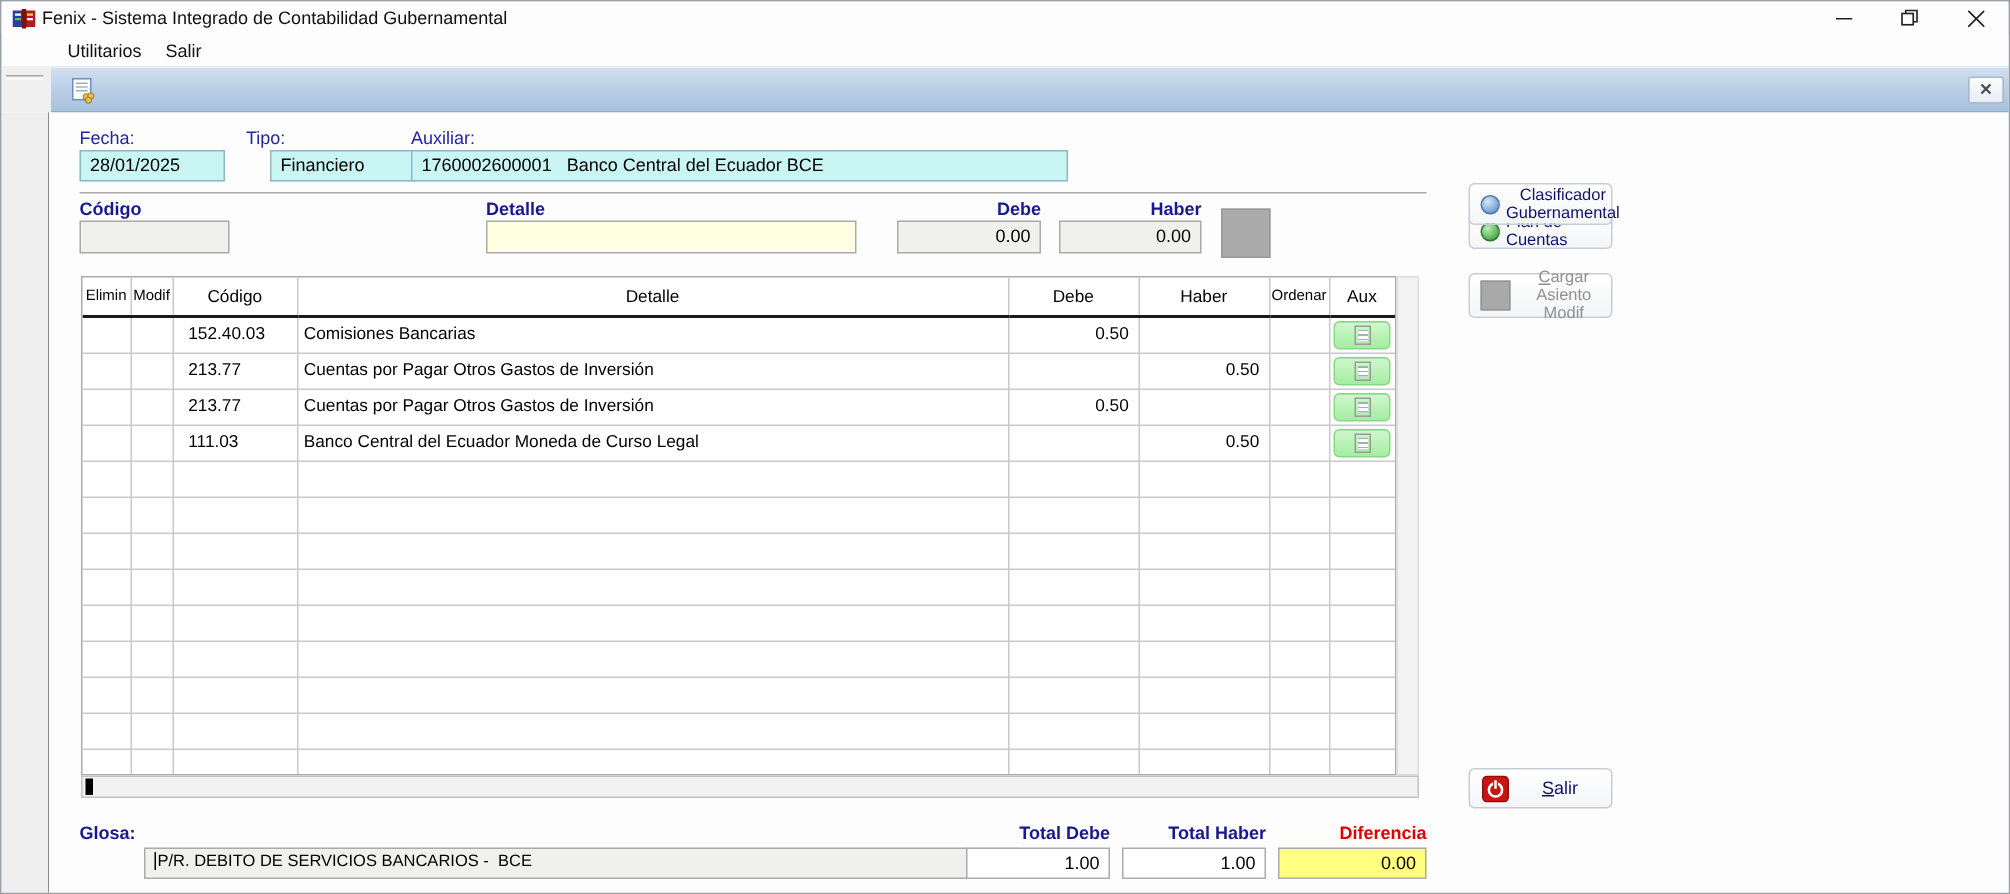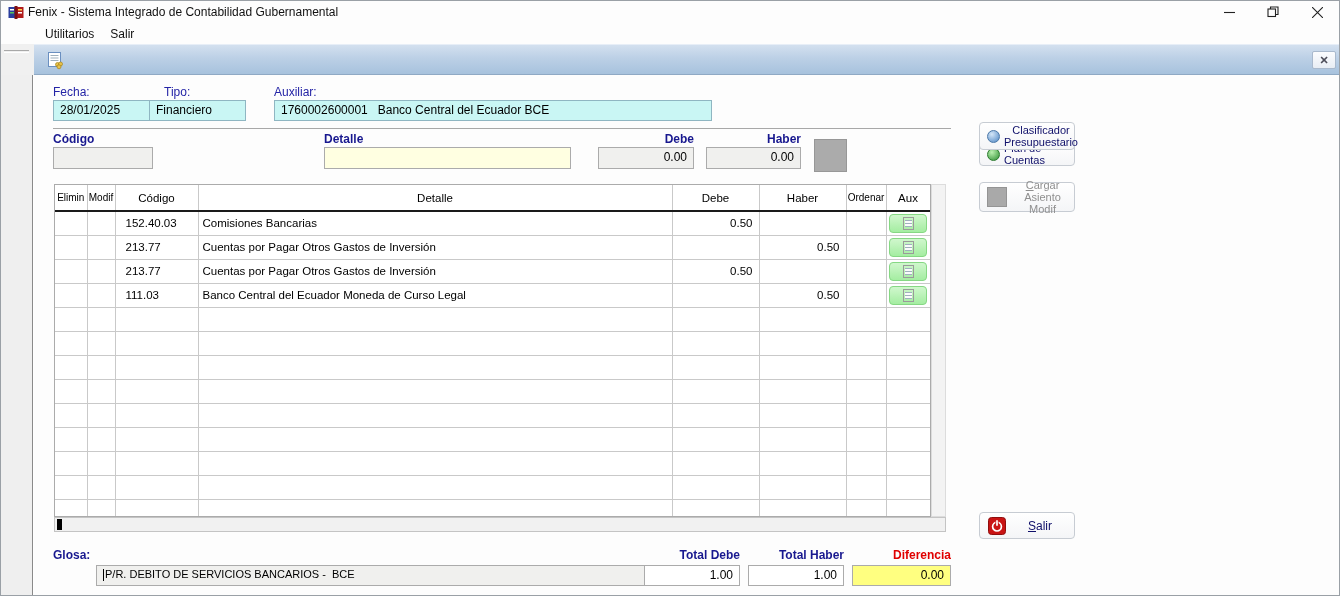--- a/index.html
+++ b/index.html
@@ -134,21 +134,21 @@
   </div>
 
   <div class="left-strip"></div>
   <div class="form-edge"></div>
   <div class="content-bg"></div>
 
   <span class="lbl" style="left:52px; top:84px;">Fecha:</span>
   <span class="lbl" style="left:163px; top:84px;">Tipo:</span>
   <span class="lbl" style="left:273px; top:84px;">Auxiliar:</span>
   <div class="fld cyan" style="left:52px; top:99px; width:97px; height:21px;">28/01/2025</div>
-  <div class="fld cyan" style="left:148px; top:99px; width:97px; height:21px;">Financiero</div>
+  <div class="fld cyan" style="left:179px; top:99px; width:97px; height:21px;">Financiero</div>
   <div class="fld cyan" style="left:273px; top:99px; width:438px; height:21px;">1760002600001   Banco Central del Ecuador BCE</div>
 
   <div class="divider" style="left:52px; top:127px; width:898px;"></div>
 
   <span class="lbl bold" style="left:52px; top:131px;">Código</span>
   <span class="lbl bold" style="left:323px; top:131px;">Detalle</span>
   <span class="lbl bold" style="left:597px; top:131px; width:96px; text-align:right;">Debe</span>
   <span class="lbl bold" style="left:705px; top:131px; width:95px; text-align:right;">Haber</span>
   <div class="fld gray" style="left:52px; top:146px; width:100px; height:22px;"></div>
   <div class="fld yellow" style="left:323px; top:146px; width:247px; height:22px;"></div>
@@ -157,21 +157,21 @@
   <div class="gray-square-btn"></div>
 
   <button class="side-btn" style="top:94px; height:24px;margin-top:47px;">
     <span class="sphere green"></span>
     <span class="cap" style="text-align:left;">Plan de Cuentas</span>
   </button>
   <button class="side-btn" style="top:121px; height:28px;">
     <span class="sphere blue"></span>
     <span class="cap">
       <span>Clasificador</span><br>
-      <span>Presupuestario</span>
+      <span>Gubernamental</span>
     </span>
   </button>
   <button class="side-btn disabled" style="top:181px; height:30px;">
     <span class="gray-chip"></span>
     <span class="cap">
       <span class="ul-first" style="display:inline-block;">Cargar Asiento</span><br>
       <span>Modif</span>
     </span>
   </button>
 

